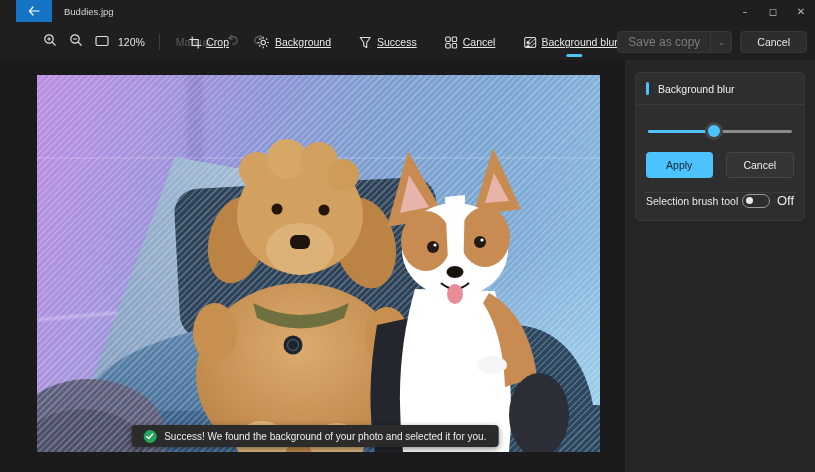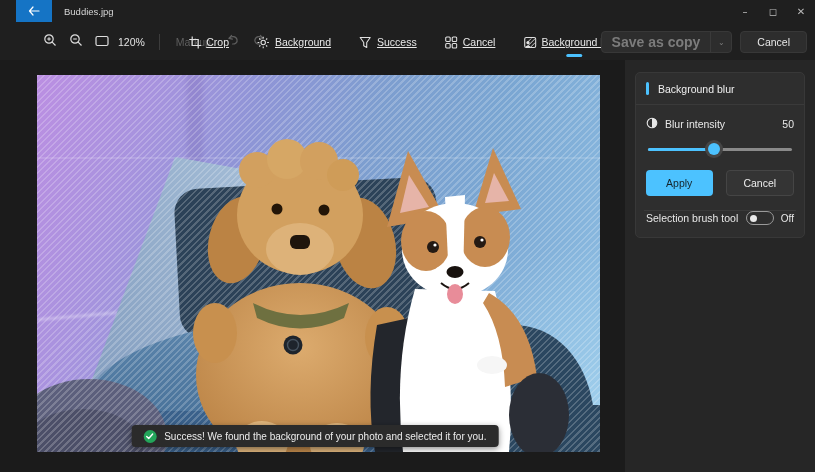--- a/index.html
+++ b/index.html
@@ -29,21 +29,21 @@
   .tb-sep { width:1px; height:16px; background:#3c3c3c; margin:0 6px; }
   .reset-btn { font-size:10.5px; color:#5f5f5f; padding:3px 8px; border-radius:3px; cursor:default; }
 
   .tb-center { position:absolute; left:50%; transform:translateX(-51%); display:flex; align-items:center; gap:12px;text-decoration:underline; }
   .tool-tab { position:relative; display:flex; align-items:center; gap:5px; padding:5px 8px; border-radius:4px; font-size:10.5px; color:#e8e8e8; cursor:pointer; white-space:nowrap; }
   .tool-tab svg { display:block; color:#e0e0e0; }
   .tab-underline { position:absolute; left:50%; transform:translateX(-28%); bottom:-3px; width:16px; height:3px; border-radius:2px; background:#4cc2ff; }
 
   .tb-right { position:absolute; right:8px; display:flex; align-items:center; gap:8px; }
   .split-btn { display:flex; align-items:stretch; background:#2d2d2d; border:1px solid #383838; border-radius:4px; height:22px; overflow:hidden; }
-  .split-main { padding:8px 10px; display:flex; align-items:center; font-size:14px; color:#7c7c7c; cursor:default;font-weight:bold; }
+  .split-main { padding:8px 10px; display:flex; align-items:center; font-size:12px; color:#7c7c7c; cursor:default; }
   .split-sep { width:1px; background:#3a3a3a; }
   .split-chev { width:20px; display:flex; align-items:center; justify-content:center; color:#7c7c7c; font-size:8px; cursor:default; }
   .top-cancel { background:#2d2d2d; border:1px solid #383838; border-radius:4px; height:22px; padding:0 16px; display:flex; align-items:center; font-size:10.5px; color:#e6e6e6; cursor:pointer; }
 
   
   .stage { position:absolute; top:60px; left:0; width:625px; bottom:0; background:#1b1b1b; }
   .photo { position:absolute; left:37px; top:15px; width:563px; height:377px; overflow:hidden; }
   .photo-bg { position:absolute; inset:0;
     background:
       radial-gradient(ellipse 420px 300px at 104% 100%, rgba(168,214,240,.85), rgba(168,214,240,0) 70%),
@@ -76,21 +76,21 @@
   .slider-thumb { position:absolute; top:1px; width:12px; height:12px; border-radius:50%; background:#4cc2ff; box-shadow:0 0 0 3px #454545; transform:translateX(-6px); }
   .btn-row { display:flex; gap:13px; margin-top:14px; }
   .apply-btn { flex:1; height:26px; border:none; border-radius:4px; background:#4cc2ff; color:#14242c; font-size:10.5px; font-family:inherit; cursor:pointer; }
   .panel-cancel-btn { flex:1; height:26px; border:1px solid #454545; border-radius:4px; background:#343434; color:#ededed; font-size:10.5px; font-family:inherit; cursor:pointer; }
   .card-divider { border-top:1px solid #3a3a3a; margin:14px -2px 0; }
   .brush-row { display:flex; align-items:center; }
   .brush-label { font-size:10.5px; color:#e8e8e8; }
   .toggle-group { margin-left:auto; display:flex; align-items:center; gap:7px; }
   .toggle { width:28px; height:14px; border:1px solid #9a9a9a; border-radius:8px; position:relative; cursor:pointer; background:#2e2e2e; }
   .toggle-dot { position:absolute; left:3px; top:2.5px; width:7px; height:7px; border-radius:50%; background:#e9e9e9; }
-  .toggle-state { font-size:10px; color:#e8e8e8; }
+  .toggle-state { font-size:13px; color:#e8e8e8; }
 </style>
 </head>
 <body>
 
 <div class="titlebar">
   <div class="back-btn">
     <span>
       <svg width="12" height="10" viewBox="0 0 12 10">
           <path d="M5 1 L1.5 5 L5 9 M1.5 5 H11" stroke="#fff" stroke-width="1.2" fill="none" stroke-linecap="round" stroke-linejoin="round"></path>
         </svg>
@@ -301,30 +301,20 @@
   </div>
 </div>
 
 <div class="side-panel">
   <div class="panel-card">
     <div class="card-header">
       <span class="accent-bar"></span>
       <span class="card-title">Background blur</span>
     </div>
     <div class="card-body">
-      <div class="intensity-row">
-        <span>
-          <svg width="12" height="12" viewBox="0 0 12 12">
-              <circle cx="6" cy="6" r="4.8" stroke="#e8e8e8" stroke-width="1.1" fill="none"></circle>
-              <path d="M6 1.2 A4.8 4.8 0 0 1 6 10.8 Z" fill="#e8e8e8"></path>
-            </svg>
-        </span>
-        <span class="intensity-label">Blur intensity</span>
-        <span class="intensity-value">50</span>
-      </div>
       <div class="slider">
         <div class="slider-track"></div>
         <div class="slider-fill" id="sliderFill" style="width: 46%;"></div>
         <div class="slider-thumb" id="sliderThumb" style="left: 46%;"></div>
       </div>
       <div class="btn-row">
         <button class="apply-btn">Apply</button>
         <button class="panel-cancel-btn">Cancel</button>
       </div>
       <div class="card-divider"></div>

